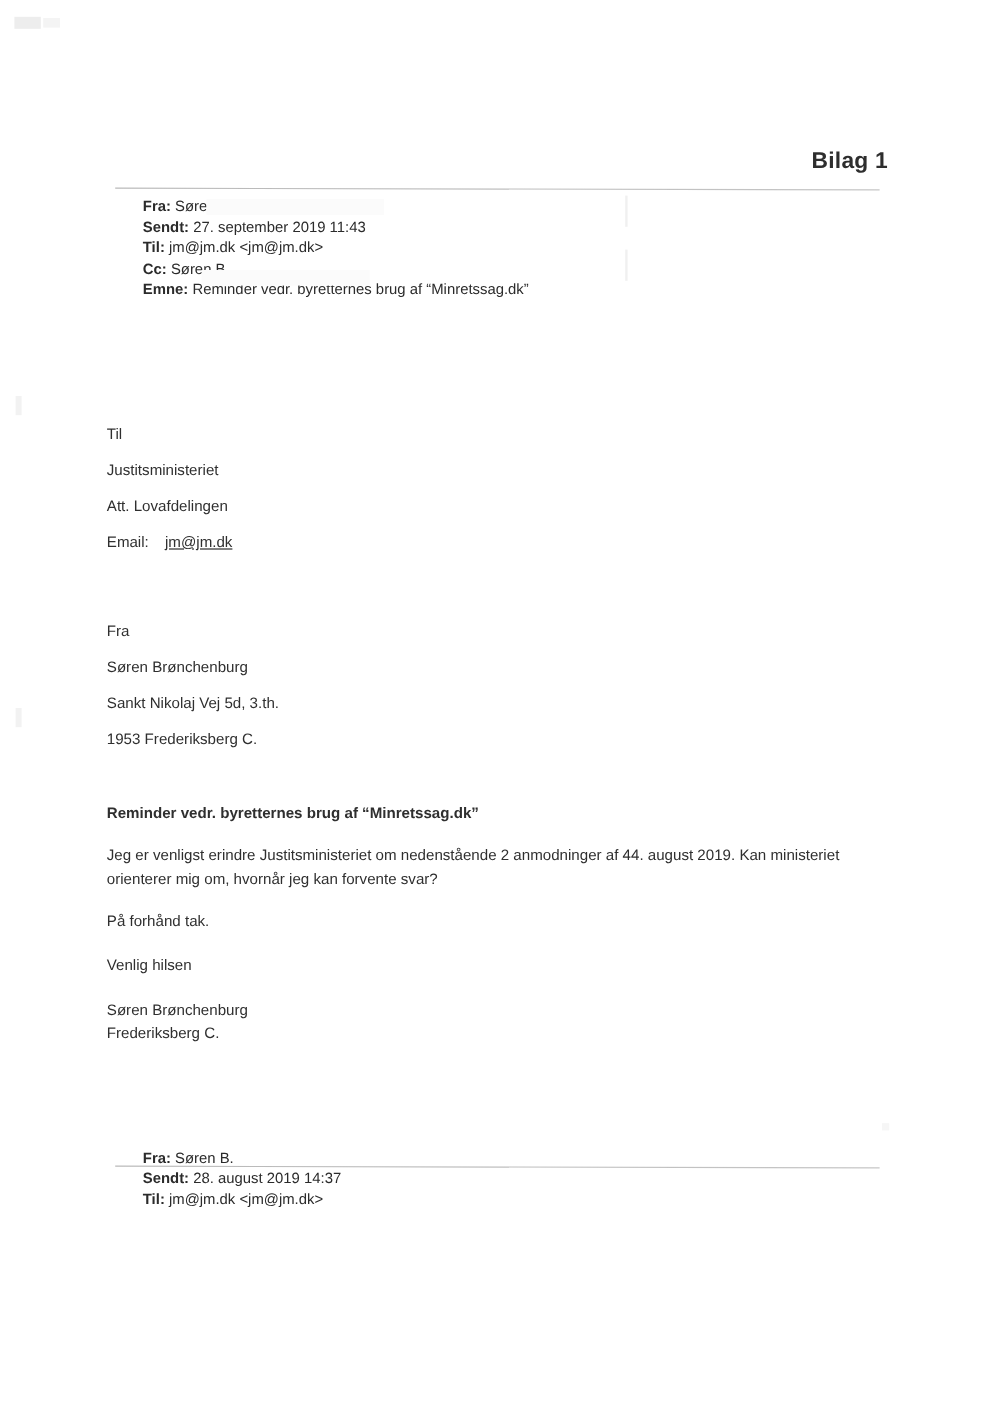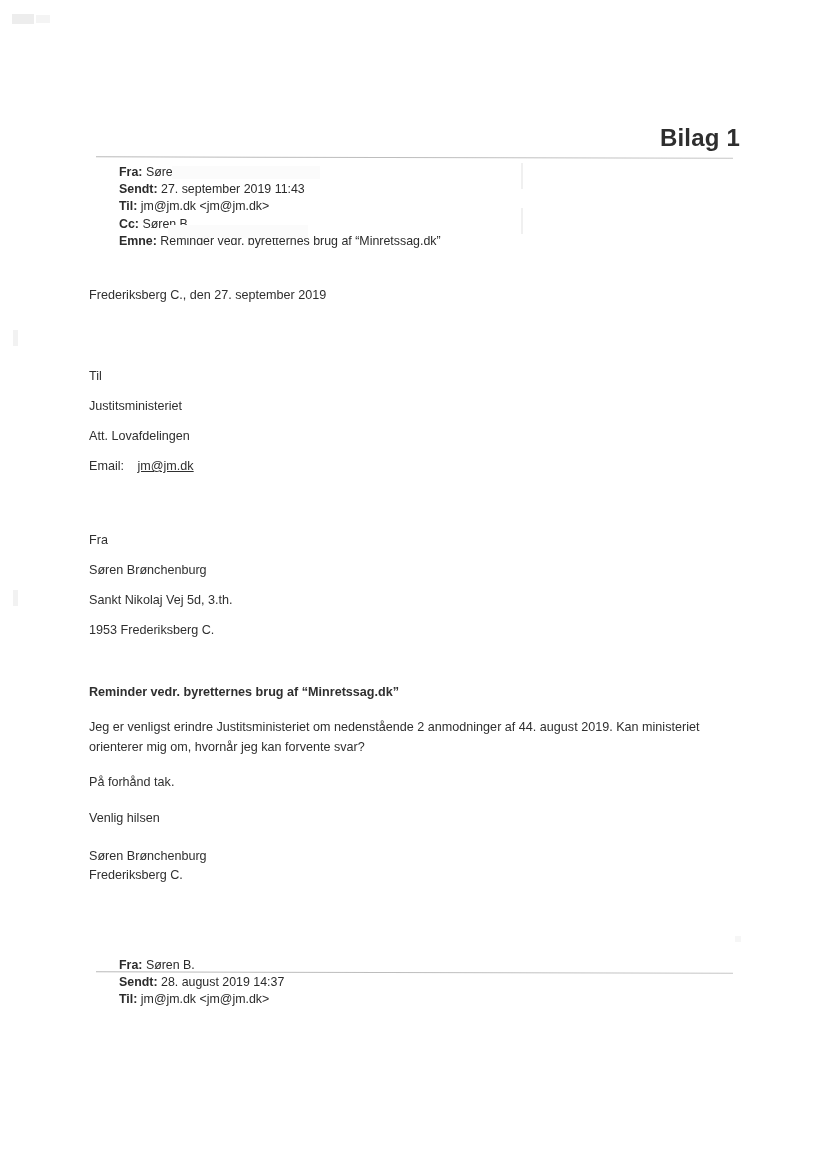--- a/index.html
+++ b/index.html
@@ -41,21 +41,21 @@
     background: #fbfbfb;
     pointer-events: none;
   }
   .redaction.r1 { left: 172px; top: 166px; width: 148px; height: 13px; }
   .redaction.r2 { left: 168px; top: 225px; width: 140px; height: 13px; }
 
   .title {
     position: absolute;
     right: 88px;
     top: 124px;
-    font-size: 24px;
+    font-size: 19px;
     font-weight: bold;
     letter-spacing: 0.2px;
     color: #2e2e2e;
   }
 
   .rule {
     position: absolute;
     left: 96px;
     width: 637px;
     height: 1px;
@@ -132,21 +132,20 @@
     <div class="hdr-line"><span class="lbl">Til:</span> <span>jm@jm.dk &lt;jm@jm.dk&gt;</span></div>
     <div class="hdr-line"><span class="lbl">Cc:</span> <span>Søren B.</span></div>
     <div class="hdr-line"><span class="lbl">Emne:</span> <span>Reminder vedr. byretternes brug af “Minretssag.dk”</span></div>
   </div>
 
   <div class="redaction r1"></div>
   <div class="redaction r2"></div>
 
   <div class="body-area">
 
-    <div class="ln">Frederiksberg C., den 27. september 2019</div>
     <div class="gap-date"></div>
 
     <div class="addr-line">Til</div>
     <div class="addr-line">Justitsministeriet</div>
     <div class="addr-line">Att. Lovafdelingen</div>
     <div class="addr-line"><span>Email:</span> <span class="mailto">jm@jm.dk</span></div>
 
     <div class="gap-block"></div>
 
     <div class="addr-line">Fra</div>

